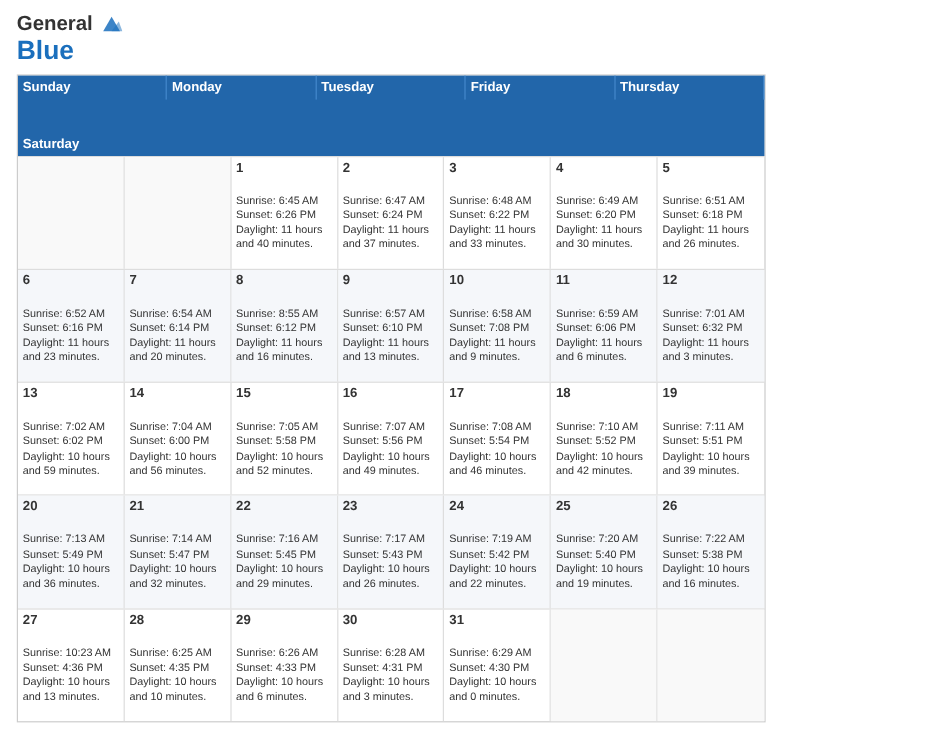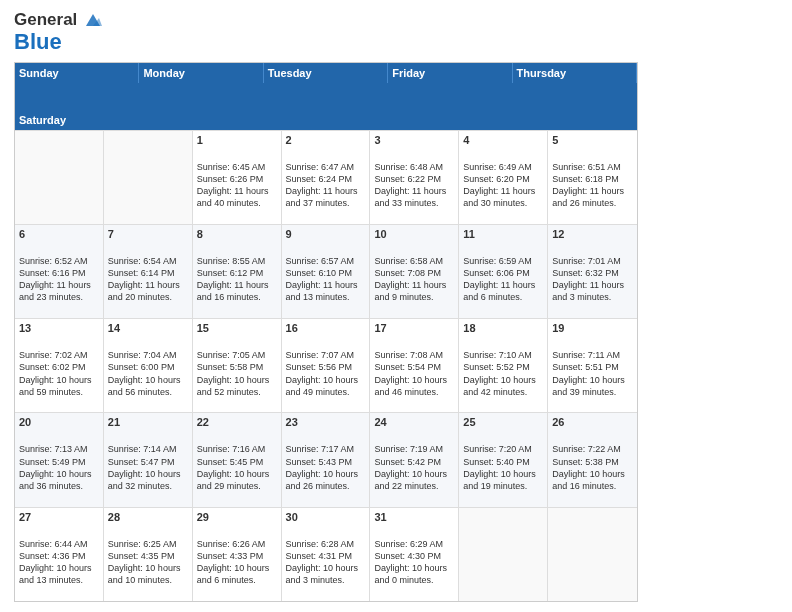--- a/index.html
+++ b/index.html
@@ -345,21 +345,21 @@
               <div>Sunrise: 7:22 AM</div>
               <div>Sunset: 5:38 PM</div>
               <div>Daylight: 10 hours<br>and 16 minutes.</div>
             </div>
           </div>
         </div>
         <div class="cal-row">
           <div class="cal-cell">
             <span class="day-num">27</span>
             <div class="info">
-              <div>Sunrise: 6:44 AM</div>
+              <div>Sunrise: 10:23 AM</div>
               <div>Sunset: 4:36 PM</div>
               <div>Daylight: 10 hours<br>and 13 minutes.</div>
             </div>
           </div>
           <div class="cal-cell">
             <span class="day-num">28</span>
             <div class="info">
               <div>Sunrise: 6:25 AM</div>
               <div>Sunset: 4:35 PM</div>
               <div>Daylight: 10 hours<br>and 10 minutes.</div>

